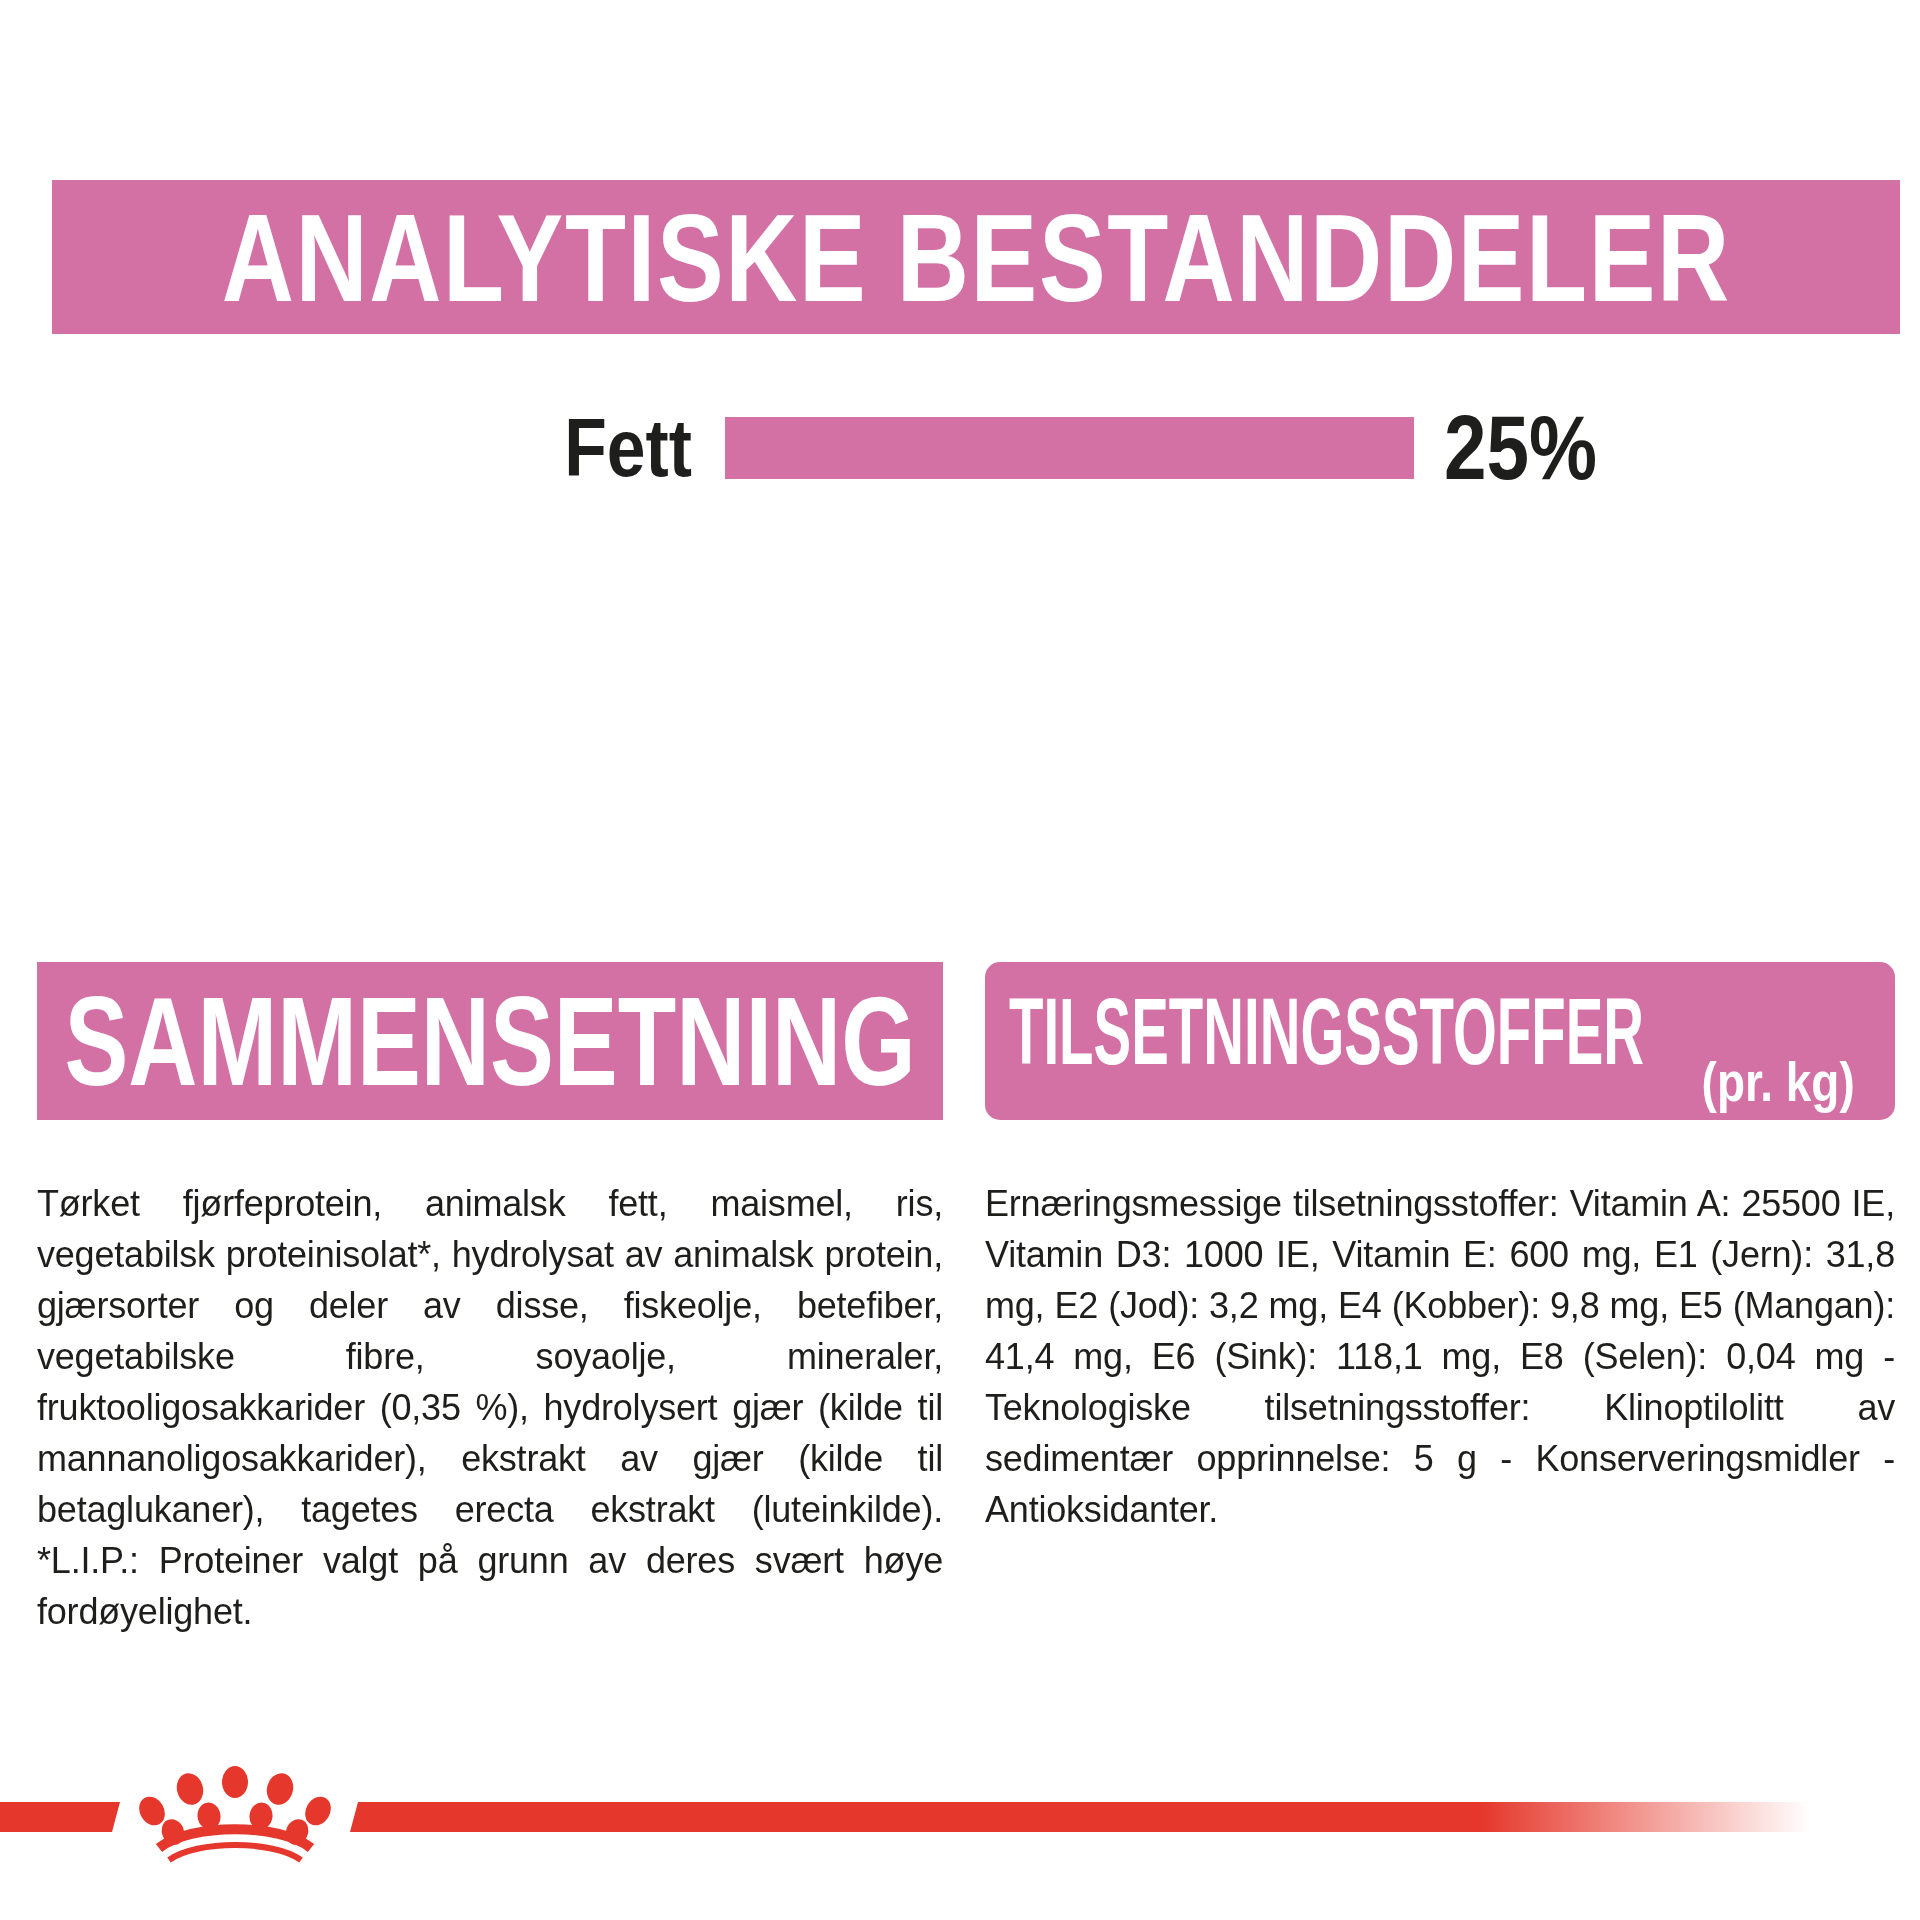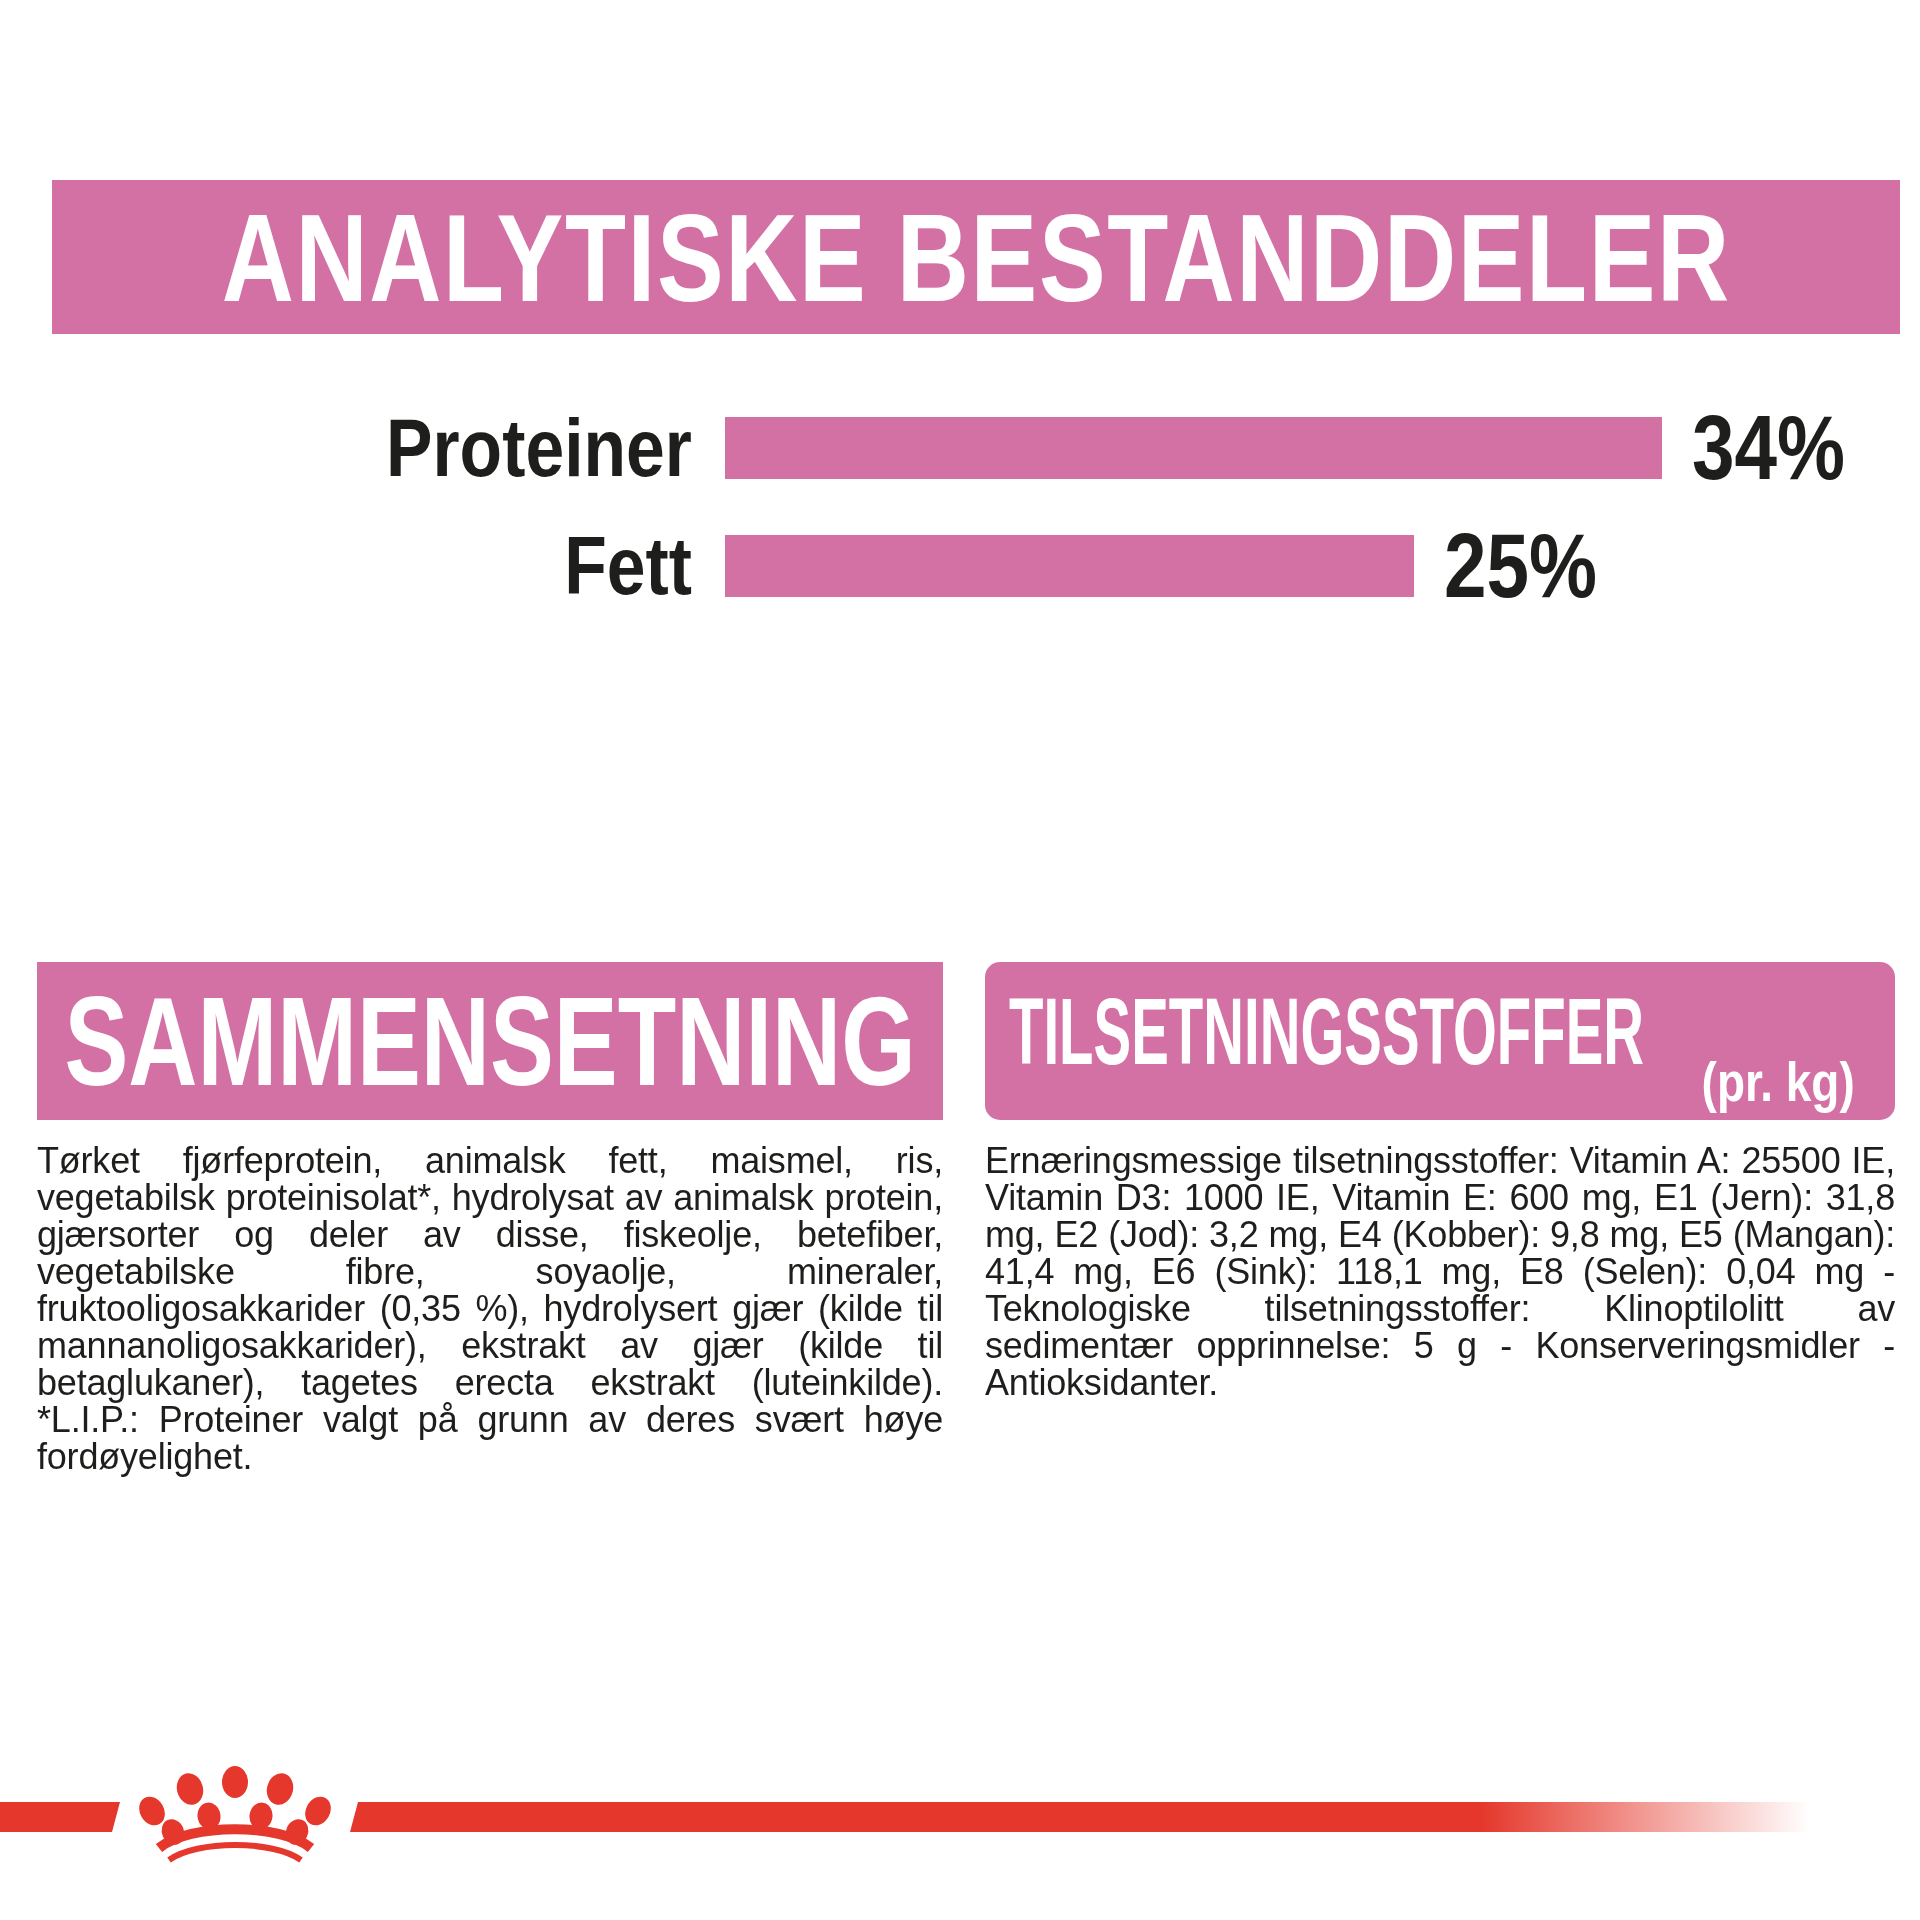--- a/index.html
+++ b/index.html
@@ -34,47 +34,43 @@
   .banner-add .t{
     color:#fff;font-weight:bold;font-size:94px;white-space:nowrap;
     transform:scaleX(0.60);transform-origin:0 50%;margin-left:24px;margin-bottom:18px;
   }
   .banner-add .u{
     position:absolute;right:40px;bottom:6px;color:#fff;font-weight:bold;font-size:56px;
     transform:scaleX(0.82);transform-origin:100% 50%;white-space:nowrap;
   }
   
   .para{
-    font-size:36px;line-height:37px;text-align:justify;color:#1e1e1c;
+    font-size:36px;line-height:51px;text-align:justify;color:#1e1e1c;
     letter-spacing:-0.2px;
+    margin-top:36px;
   }
   .para-left{left:37px;top:1142px;width:906px;}
   .para-right{left:985px;top:1142px;width:910px;}
   
   .rline{top:1802px;height:30px;background:#e5372b;}
   .rline-left{left:0;width:120px;clip-path:polygon(0 0,100% 0,calc(100% - 8px) 100%,0 100%);}
   .rline-right{
     left:350px;width:1570px;background:linear-gradient(90deg,#e5372b 0%,#e5372b 72%,rgba(229,55,43,0) 93%,rgba(229,55,43,0) 100%);
     clip-path:polygon(8px 0,100% 0,100% 100%,0 100%);
   }
   .logo{left:135px;top:1756px;width:200px;height:112px;}
 </style>
 </head>
 <body>
 
 <div class="abs banner banner-top">
   <div class="t">ANALYTISKE BESTANDDELER</div>
 </div>
 
 <div class="abs chart">
-    <div class="chart-row">
-      <div class="chart-cat">Proteiner</div>
-      <div class="chart-bar" style="width: 937px; background: rgb(211, 113, 165);"></div>
-      <div class="chart-val">34%</div>
-    </div>
     <div class="chart-row">
       <div class="chart-cat">Fett</div>
       <div class="chart-bar" style="width: 688.971px; background: rgb(211, 113, 165);"></div>
       <div class="chart-val">25%</div>
     </div>
   </div>
 
 <div class="abs banner banner-comp">
   <div class="t">SAMMENSETNING</div>
 </div>

